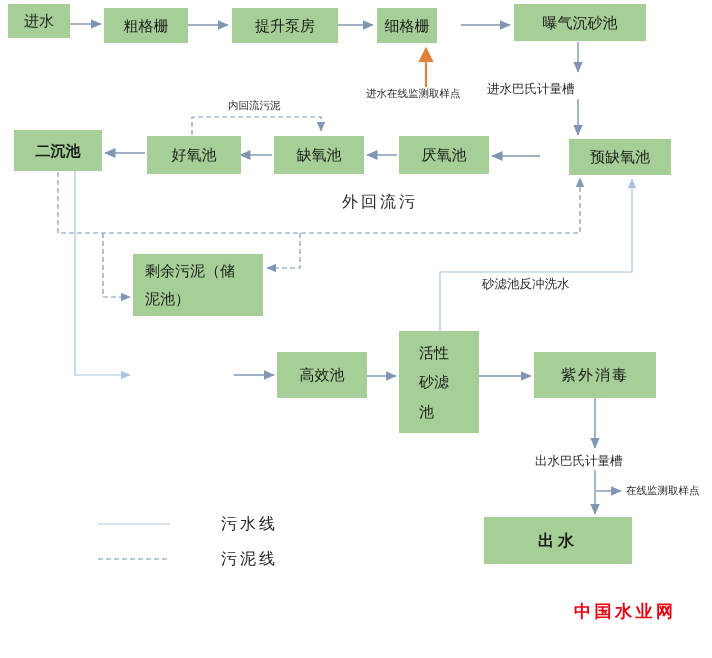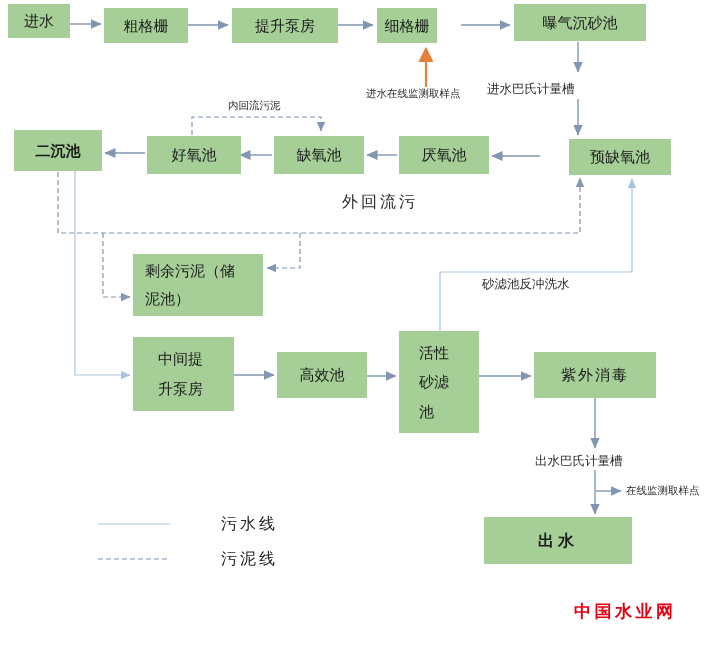--- a/index.html
+++ b/index.html
@@ -102,22 +102,20 @@
 
   <div class="box" style="left:542px;top:139px;width:102px;height:36px;margin-left:27px;">预缺氧池</div>
   <div class="box" style="left:399px;top:136px;width:90px;height:38px;">厌氧池</div>
   <div class="box" style="left:274px;top:136px;width:90px;height:38px;">缺氧池</div>
   <div class="box" style="left:147px;top:136px;width:94px;height:38px;">好氧池</div>
   <div class="box" style="left:14px;top:130px;width:88px;height:41px;font-weight:bold;">二沉池</div>
 
   <div class="box al" style="left:133px;top:254px;width:130px;height:62px;padding-left:12px;line-height:1.9;">剩余污泥（储
 泥池）</div>
 
-  <div class="box al" style="left:133px;top:337px;width:101px;height:74px;padding-left:25px;line-height:2;">中间提
-升泵房</div>
   <div class="box" style="left:277px;top:352px;width:90px;height:46px;">高效池</div>
   <div class="box al" style="left:399px;top:331px;width:80px;height:102px;padding-left:20px;line-height:1.95;">活性
 砂滤
 池</div>
   <div class="box" style="left:534px;top:352px;width:122px;height:46px;letter-spacing:2px;">紫外消毒</div>
 
   <div class="box bold" style="left:484px;top:517px;width:148px;height:47px;">出水</div>
 
   <div class="lbl tiny" style="left:366px;top:87px;">进水在线监测取样点</div>
   <div class="lbl small" style="left:487px;top:81px;">进水巴氏计量槽</div>

